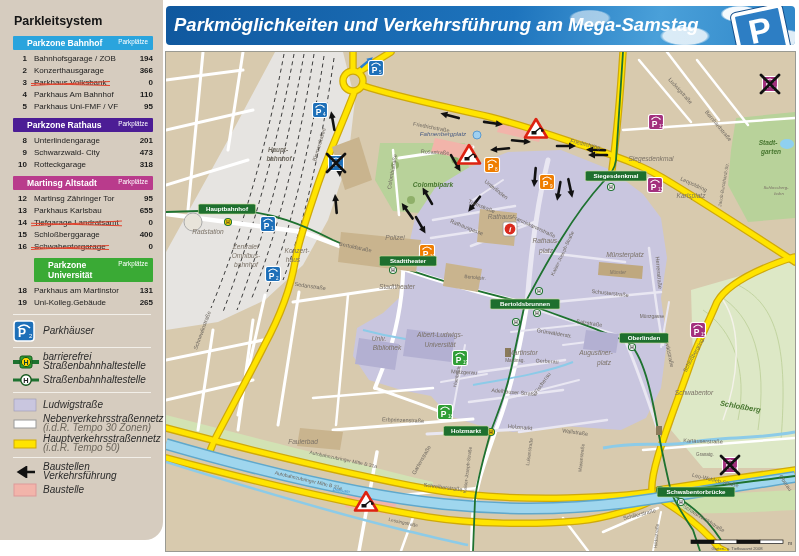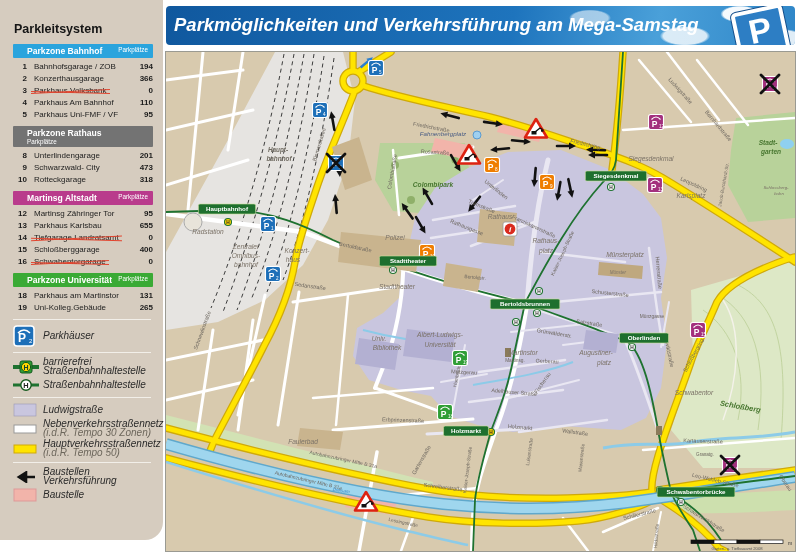--- a/index.html
+++ b/index.html
@@ -1,20 +1,20 @@
 <!DOCTYPE html>
 <html><head>
 <meta charset="utf-8">
 <style>
   html,body{margin:0;padding:0;background:#fff;font-family:"Liberation Sans",sans-serif;}
   #stage{position:relative;width:799px;height:556px;background:#fff;overflow:hidden;}
   
   #sidebar{position:absolute;left:0;top:0;width:163px;height:540px;background:#d6ccbf;
            border-bottom-right-radius:18px;padding:0;box-sizing:border-box;}
-  #sidebar-inner{padding:20px 10px 0 13px;}
+  #sidebar-inner{padding:12px 10px 0 13px;}
   #pls-title{font-size:12.5px;font-weight:bold;color:#151515;margin:2px 0 8px 1px;}
   .zone{margin-bottom:5px;}
   .zhead{display:flex;justify-content:space-between;color:#fff;
          padding:2px 5px 2px 14px;border-radius:1px;margin-bottom:3px;}
   .zname{font-size:8.6px;font-weight:bold;}
   .zright{font-size:6.3px;}
   .zrow{display:flex;align-items:baseline;font-size:8px;line-height:12px;color:#1c1c1c;}
   .znum{width:14px;text-align:right;margin-right:7px;font-weight:bold;}
   .zlabel{flex:1;white-space:nowrap;}
   .zcount{width:24px;text-align:right;font-weight:bold;}
@@ -90,21 +90,21 @@
               <span class="zlabel"><span class="">Parkhaus Am Bahnhof</span></span>
               <span class="zcount">110</span>
             </div>
             <div class="zrow">
               <span class="znum">5</span>
               <span class="zlabel"><span class="">Parkhaus Uni-FMF / VF</span></span>
               <span class="zcount">95</span>
             </div>
           </div>
           <div class="zone">
-            <div class="zhead" style="background: #737373; flex-direction: column;">
+            <div class="zhead" style="background: #4c1d95;">
               <span class="zname">Parkzone Rathaus</span>
               <span class="zright">Parkplätze</span>
             </div>
             <div class="zrow">
               <span class="znum">8</span>
               <span class="zlabel"><span class="">Unterlindengarage</span></span>
               <span class="zcount">201</span>
             </div>
             <div class="zrow">
               <span class="znum">9</span>
@@ -142,21 +142,21 @@
               <span class="zlabel"><span class="">Schloßberggarage</span></span>
               <span class="zcount">400</span>
             </div>
             <div class="zrow">
               <span class="znum">16</span>
               <span class="zlabel"><span class="xout">Schwabentorgarage</span></span>
               <span class="zcount">0</span>
             </div>
           </div>
           <div class="zone">
-            <div class="zhead" style="background: rgb(58, 170, 53);">
+            <div class="zhead" style="background: rgb(58, 170, 53); margin-left: 21px;">
               <span class="zname">Parkzone Universität</span>
               <span class="zright">Parkplätze</span>
             </div>
             <div class="zrow">
               <span class="znum">18</span>
               <span class="zlabel"><span class="">Parkhaus am Martinstor</span></span>
               <span class="zcount">131</span>
             </div>
             <div class="zrow">
               <span class="znum">19</span>

